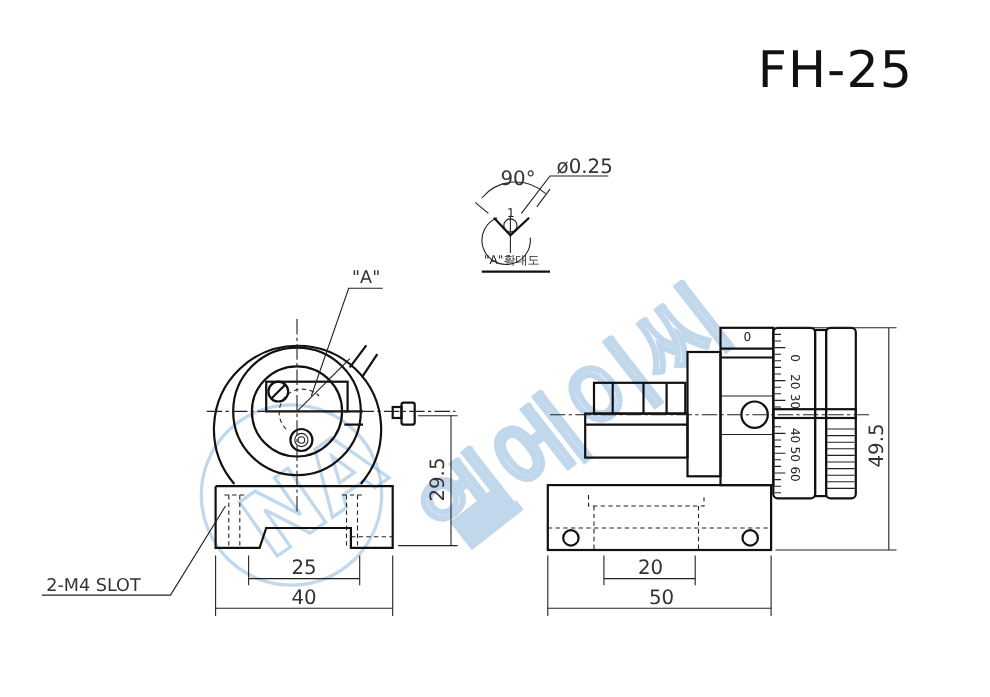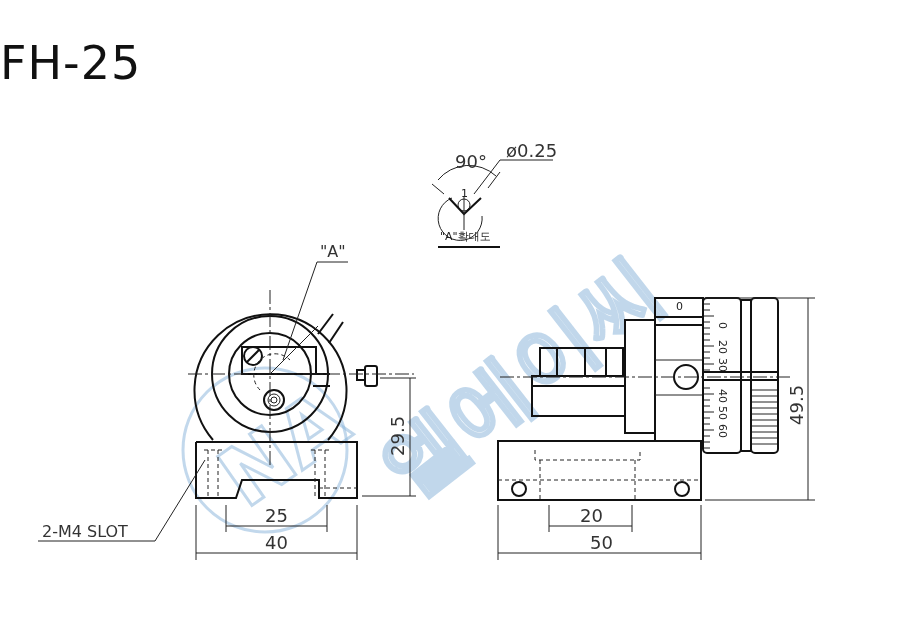--- a/index.html
+++ b/index.html
@@ -1,18 +1,18 @@
 <!DOCTYPE html>
 <html><head>
   <meta charset="utf-8">
   <style>
     html, body { margin: 0; padding: 0; background: #ffffff; }
     body { width: 900px; height: 634px; position: relative; overflow: hidden;
            font-family: "DejaVu Sans", sans-serif; }
-    .title { position: absolute; left: 0; top: 36px; width: 830px; text-align: left;
+    .title { position: absolute; left: 0; top: 36px; width: 830px; text-align: right;
              font-size: 46px; color: #111; letter-spacing: 1px; font-family: "DejaVu Sans", sans-serif; }
     svg.drawing { position: absolute; left: 0; top: 0; }
     .ln { stroke: #111; stroke-width: 2; fill: none; }
     .thin { stroke: #222; stroke-width: 1; fill: none; }
     .dash { stroke: #222; stroke-width: 1; fill: none; stroke-dasharray: 4 3; }
     .center { stroke: #222; stroke-width: 1; fill: none; stroke-dasharray: 14 3 3 3; }
     .dim { stroke: #222; stroke-width: 1; fill: none; }
     .dimtxt { font-family: "DejaVu Sans", sans-serif; font-size: 18px; fill: #333; }
     .smtxt { font-family: "DejaVu Sans", sans-serif; font-size: 16px; fill: #333; }
     .tiny { font-family: "DejaVu Sans", sans-serif; font-size: 11px; fill: #222; }

